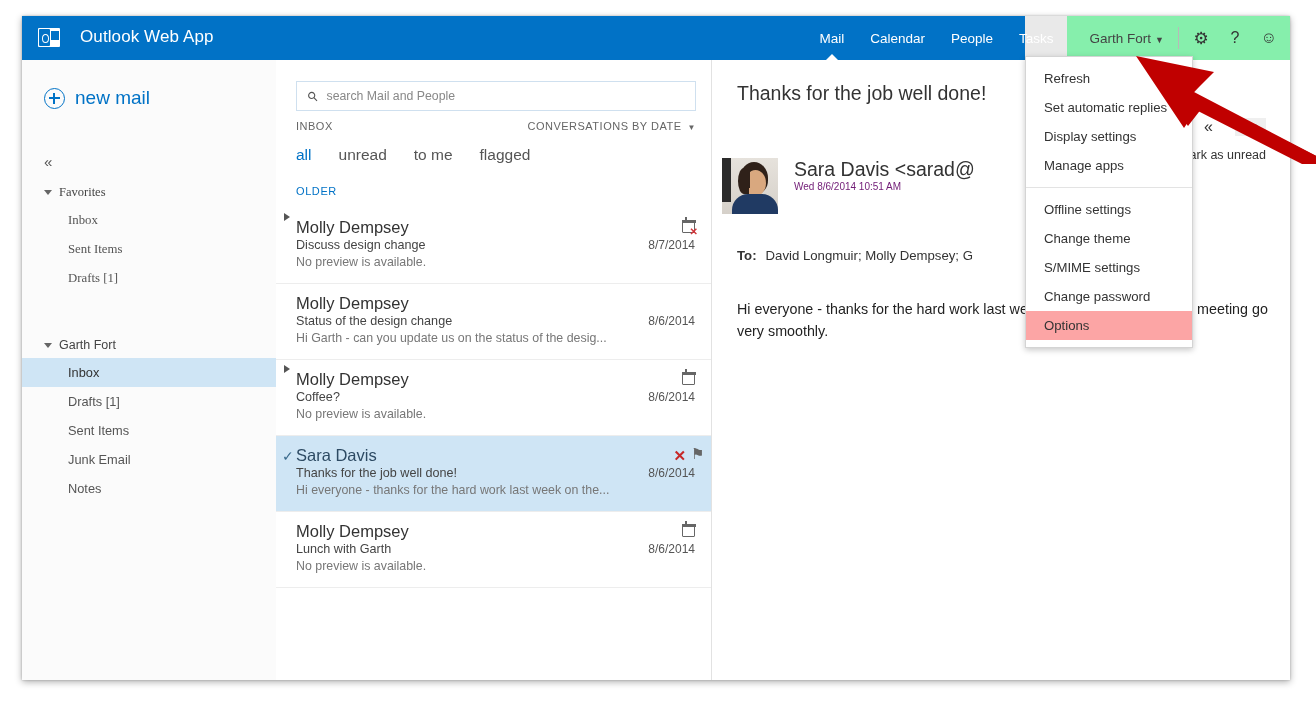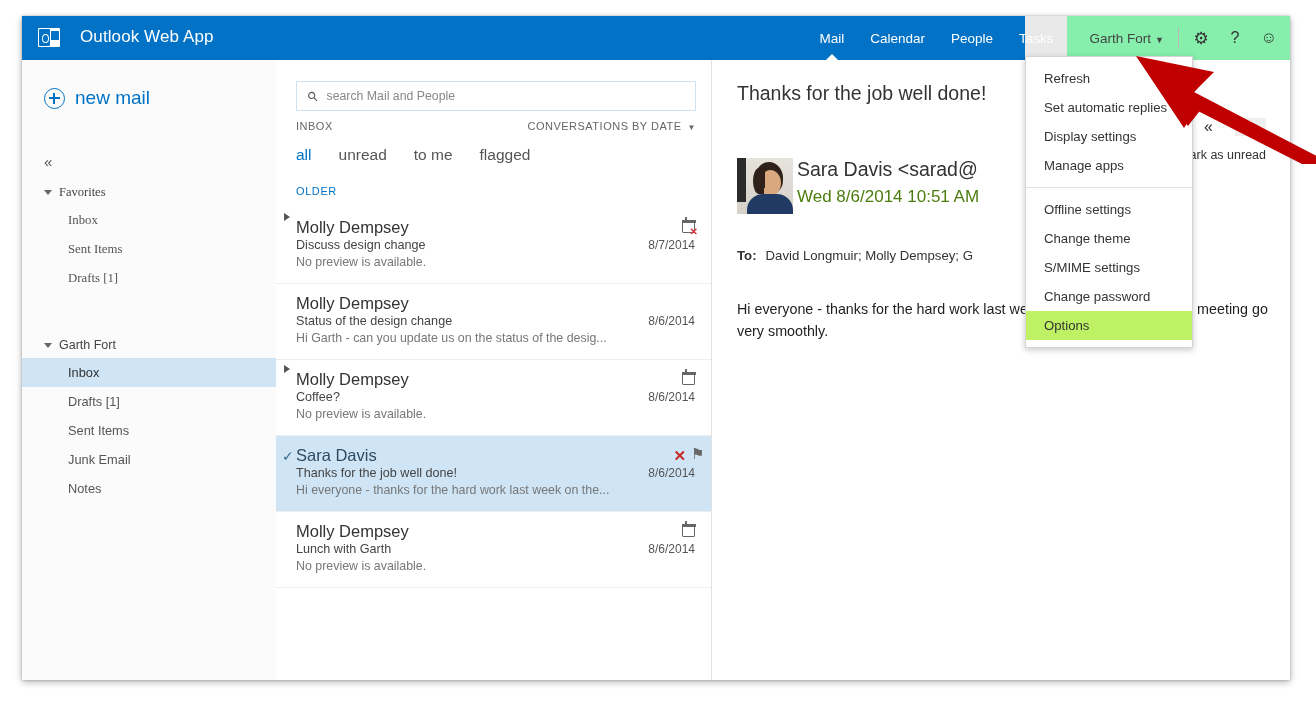--- a/index.html
+++ b/index.html
@@ -156,21 +156,21 @@
   #reading { position:absolute; left:691px; top:0; right:0; height:100%; background:#ffffff; }
   #subject { position:absolute; left:24px; top:22px; font-size:19.5px; color:#333; }
   #actions { position:absolute; right:24px; top:58px; display:flex; align-items:center; gap:22px; }
   .action { display:flex; align-items:center; gap:7px; color:#555; font-size:11px; letter-spacing:.5px; cursor:pointer; }
   .arrow-l { font-size:16px; color:#333; }
   #more-btn {
     background:#efefef; color:#444; font-size:13px; padding:2px 7px; letter-spacing:1px; cursor:pointer; line-height:1.1;
   }
   #mark-unread { position:absolute; right:24px; top:88px; font-size:12.5px; color:#333; cursor:pointer; }
 
-  #sender-block { position:absolute; left:24px; top:98px; display:flex; gap:4px; }
+  #sender-block { position:absolute; left:9px; top:98px; display:flex; gap:16px; }
   #avatar {
     width:56px; height:56px; flex:0 0 56px; overflow:hidden; background:#d8d4cf; position:relative;
   }
   #avatar .bgwall { position:absolute; inset:0; background:linear-gradient(180deg,#e6e2dc 0%,#d5d0c9 100%); }
   #avatar .darkbar { position:absolute; left:0; top:0; width:9px; height:44px; background:#2b2b2b; }
   #avatar .hair {
     position:absolute; left:18px; top:4px; width:28px; height:32px; border-radius:50% 50% 42% 42%;
     background:#2f2119;
   }
   #avatar .face {
@@ -179,35 +179,35 @@
   }
   #avatar .hair2 {
     position:absolute; left:16px; top:10px; width:12px; height:26px; border-radius:50% 0 0 50%;
     background:#2f2119;
   }
   #avatar .body {
     position:absolute; left:10px; bottom:0; width:46px; height:20px; background:#203a63; border-radius:16px 16px 0 0;
   }
   #avatar .neck { position:absolute; left:27px; bottom:16px; width:12px; height:10px; background:#d9a87f; }
   #sender-name { font-size:19.5px; color:#333; }
-  #sender-date { font-size:17px; color:#4d7c0f; margin-top:6px; }
+  #sender-date { font-size:10px; color:#701a75; }
 
   #to-line { position:absolute; left:24px; top:188px; display:flex; gap:9px; align-items:baseline; font-size:13.2px; }
   #to-label { font-weight:bold; color:#333; }
   #to-value { color:#333; }
 
   #msg-body { position:absolute; left:24px; top:238px; right:18px; font-size:14.3px; color:#222; line-height:1.55; }
 
   
   #settings-menu {
     position:absolute; left:1003px; top:40px; width:168px; background:#ffffff;
     border:1px solid #d4d4d4; box-shadow:0 2px 6px rgba(0,0,0,0.22); z-index:50; padding:7px 0;
   }
   .menu-item { padding:7px 0 7px 18px; font-size:13.2px; color:#333; cursor:pointer; white-space:nowrap; }
-  .menu-item.highlight { background:#bef264; }
+  .menu-item.highlight { background:#fca5a5; }
   .menu-sep { height:1px; background:#e3e3e3; margin:7px 0; }
 
   
   #red-arrow { position:absolute; left:1110px; top:28px; width:200px; height:120px; z-index:60; pointer-events:none; }
 </style>
 </head>
 <body>
 
 <div id="app-frame">
 

